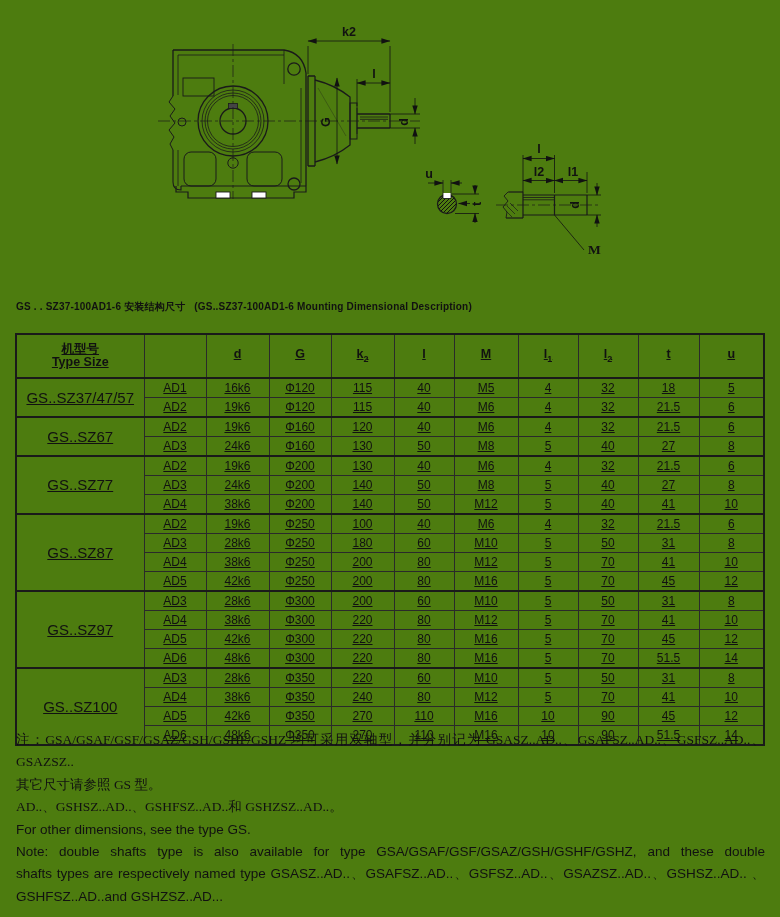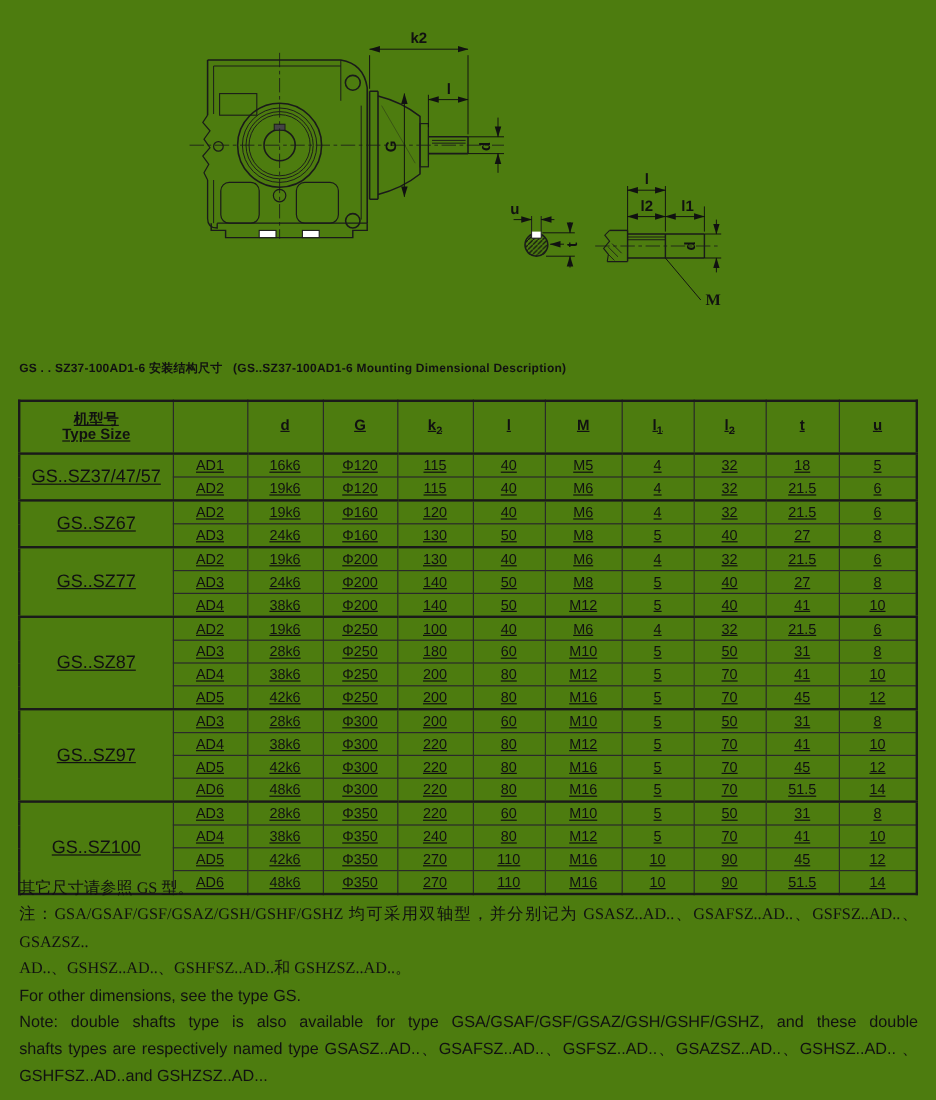--- a/index.html
+++ b/index.html
@@ -450,22 +450,22 @@
           <td>M16</td>
           <td>10</td>
           <td>90</td>
           <td>51.5</td>
           <td>14</td>
         </tr>
       </tbody>
   </table>
 
   <div class="notes">
+    <div class="note-zh just">注：GSA/GSAF/GSF/GSAZ/GSH/GSHF/GSHZ 均可采用双轴型，并分别记为 GSASZ..AD..、GSAFSZ..AD..、GSFSZ..AD..、GSAZSZ..</div>
     <div class="note-zh">其它尺寸请参照 GS 型。</div>
-    <div class="note-zh just">注：GSA/GSAF/GSF/GSAZ/GSH/GSHF/GSHZ 均可采用双轴型，并分别记为 GSASZ..AD..、GSAFSZ..AD..、GSFSZ..AD..、GSAZSZ..</div>
     <div class="note-zh">AD..、GSHSZ..AD..、GSHFSZ..AD..和 GSHZSZ..AD..。</div>
     <div class="note-en">For other dimensions, see the type GS.</div>
     <div class="note-en just">Note:  double shafts type is also available for type GSA/GSAF/GSF/GSAZ/GSH/GSHF/GSHZ,  and these double</div>
     <div class="note-en just">shafts types are respectively named type GSASZ..AD..、GSAFSZ..AD..、GSFSZ..AD..、GSAZSZ..AD..、GSHSZ..AD..  、</div>
     <div class="note-en">GSHFSZ..AD..and GSHZSZ..AD...</div>
   </div>
 
 </div>
 
 </body></html>

